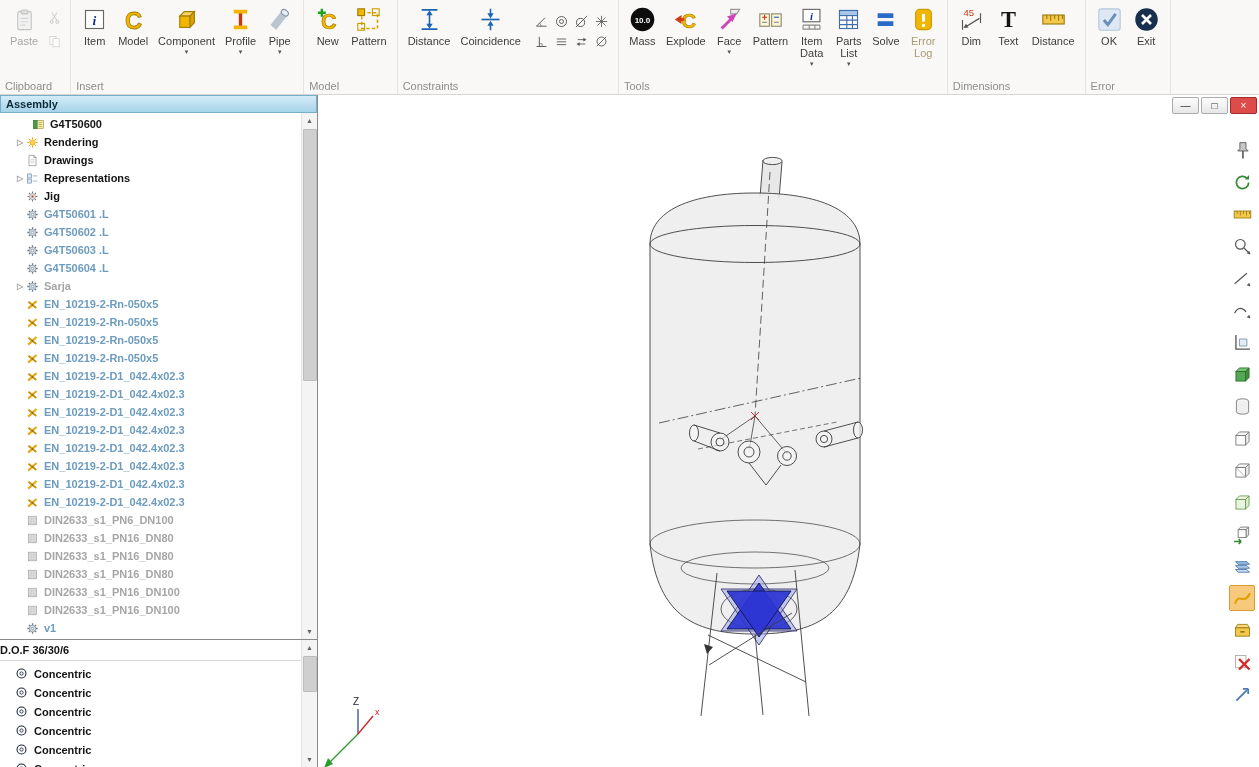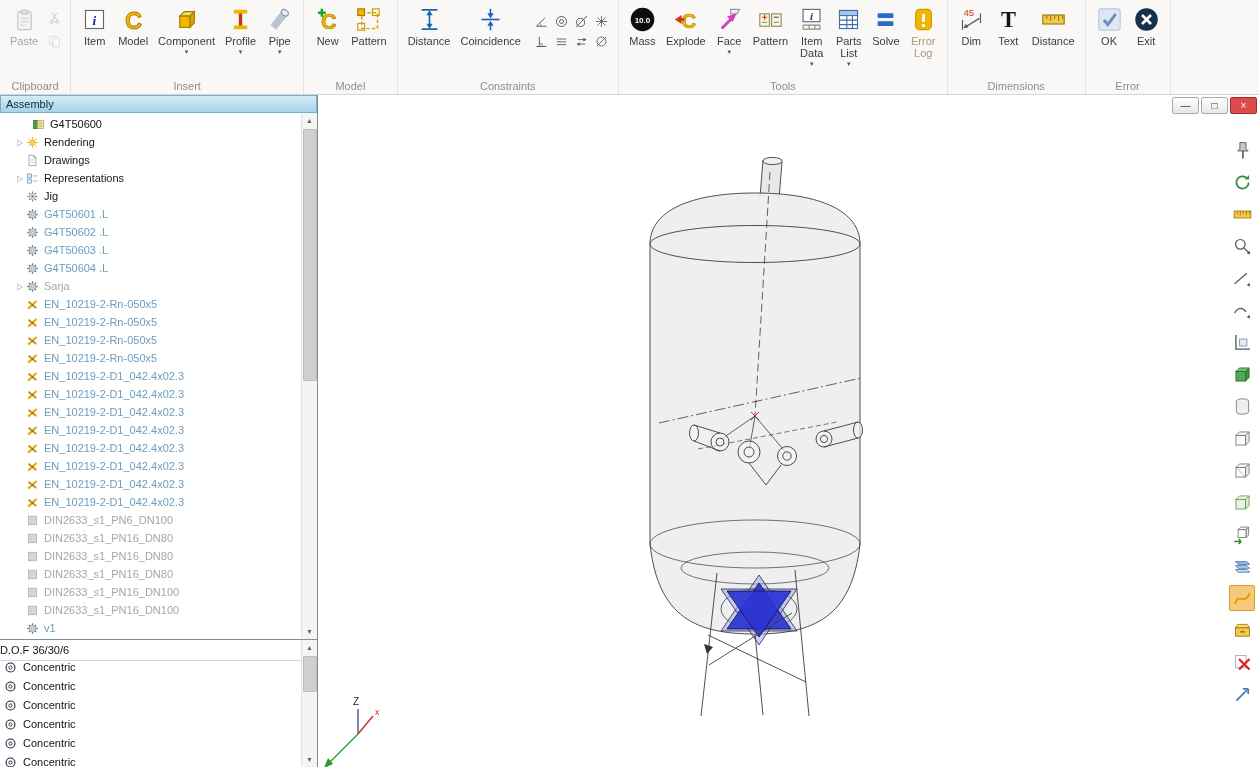--- a/index.html
+++ b/index.html
@@ -4,40 +4,40 @@
 <style>
   html,body{margin:0;padding:0;}
   body{width:1259px;height:767px;overflow:hidden;background:#fff;
        font-family:"Liberation Sans",sans-serif;font-size:11px;color:#222;}
   button{border:none;background:transparent;font-family:inherit;padding:0;cursor:default;}
 
   
   #ribbon{height:95px;box-sizing:border-box;display:flex;background:#f9f8f7;border-bottom:1px solid #d8d6d4;}
   .rgroup{display:flex;flex-direction:column;border-right:1px solid #e6e4e2;padding:2px 5px 0 5px;}
   .rgroup-items{flex:1;display:flex;align-items:flex-start;}
-  .rgroup-label{height:15px;line-height:15px;text-align:center;font-size:11px;color:#8f8d8a;}
+  .rgroup-label{height:15px;line-height:15px;font-size:11px;color:#8f8d8a;}
   .rbtn{display:flex;flex-direction:column;align-items:center;padding:4px 5px 0;font-size:11px;color:#3d3d3d;min-width:30px;}
   .rbtn .ic{width:27px;height:27px;margin-bottom:2px;}
   .rbtn .lbl{line-height:12px;text-align:center;white-space:pre-line;}
   .rbtn.disabled{color:#a9a7a4;}
   .rbtn.disabled .ic{filter:grayscale(1);opacity:.55;}
   .rbtn.muted{color:#a89a72;}
   .caret{font-size:7px;color:#555;line-height:7px;margin-top:1px;}
   .smallcol{display:flex;flex-direction:column;gap:6px;padding:6px 2px 0;}
   .sbtn{width:18px;height:18px;display:flex;align-items:center;justify-content:center;}
   .sbtn .ic{width:15px;height:15px;}
   .sbtn.disabled .ic{filter:grayscale(1);opacity:.5;}
   .cgrid{display:grid;grid-template-columns:repeat(4,19px);grid-auto-rows:19px;gap:1px;padding:10px 2px 0 6px;}
   .gbtn{display:flex;align-items:center;justify-content:center;}
   .gbtn .ic{width:15px;height:15px;}
   .ic{display:block;}
 
   
   #main{display:flex;height:672px;}
-  #left{width:318px;box-sizing:border-box;border-right:1px solid #8a8a8a;display:flex;flex-direction:column;background:#701a75;}
+  #left{width:318px;box-sizing:border-box;border-right:1px solid #8a8a8a;display:flex;flex-direction:column;background:#701a75;font-weight:bold;}
   #asm-header{height:18px;box-sizing:border-box;background:linear-gradient(#d4ecf8,#a6d3e8);
               border:1px solid #79aec9;font-size:11px;line-height:16px;padding:0 5px;color:#0d2a3a;}
   #tree-area{position:relative;flex:1;overflow:hidden;background:#fff;}
   #tree-rows{position:absolute;left:0;top:2px;right:16px;}
   .trow{height:18px;display:flex;align-items:center;font-size:11px;white-space:nowrap;}
   .trow .arrow{width:12px;text-align:center;font-size:8px;color:#9b9b9b;flex:none;}
   .trow .ic{flex:none;width:13px;height:13px;margin-right:5px;}
   .lvl0{padding-left:20px;} .lvl1{padding-left:14px;}
   .c-black{color:#141414}.c-blue{color:#6d9cbe}.c-gray{color:#a6a6a6}
 
@@ -45,21 +45,21 @@
   .scroll .sb{position:absolute;left:0;width:15px;height:15px;font-size:7px;color:#666;
               display:flex;align-items:center;justify-content:center;background:#f4f4f4;}
   .scroll .up{top:0}.scroll .down{bottom:0}
   .scroll .thumb{position:absolute;left:1px;width:12px;background:#cfcfcf;border:1px solid #bdbdbd;border-radius:1px;}
   #tree-scroll .thumb{top:16px;height:250px;}
   #constr-scroll .thumb{top:16px;height:34px;}
 
   #bottom{position:relative;height:127px;border-top:1px solid #8a8a8a;background:#fff;}
   #dof{height:20px;line-height:20px;font-size:11px;padding:0 0;color:#141414;border-bottom:1px solid #d8d8d8;margin-right:16px;}
   #constr-rows{position:absolute;left:0;top:21px;right:16px;bottom:0;overflow:hidden;}
-  .crow{height:19px;display:flex;align-items:flex-start;font-size:11px;color:#141414;padding-left:4px;}
+  .crow{height:19px;display:flex;align-items:flex-end;font-size:11px;color:#141414;padding-left:15px;}
   .crow .ic{width:13px;height:13px;margin-right:6px;}
 
   
   #right{flex:1;position:relative;background:#fff;}
   #chrome{height:21px;display:flex;justify-content:flex-end;align-items:center;padding-right:2px;gap:2px;}
   .wbtn{width:27px;height:17px;border:1px solid #acacac;background:linear-gradient(#fdfdfd,#e7e7e7);
         font-size:10px;color:#333;display:flex;align-items:center;justify-content:center;border-radius:2px;line-height:1;}
   .wbtn.close{background:#dd4b4b;border-color:#a52a2a;color:#fff;}
   #canvas{position:absolute;left:0;top:21px;right:0;bottom:0;}
   #canvas svg{display:block;width:100%;height:100%;}

